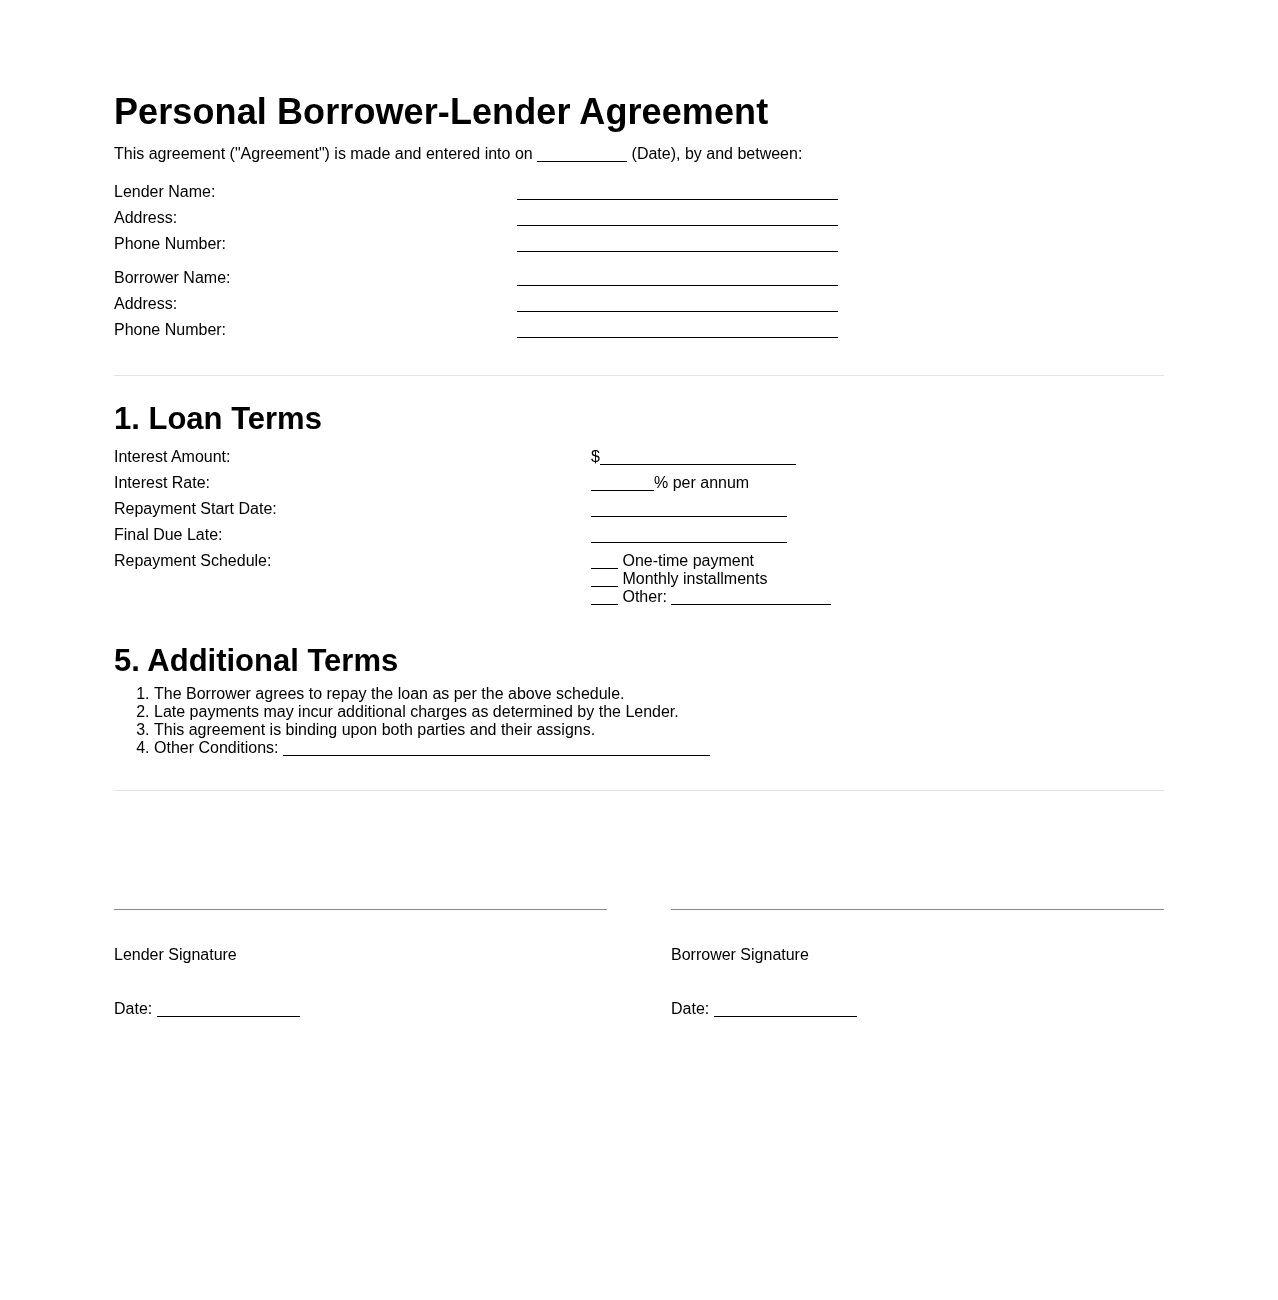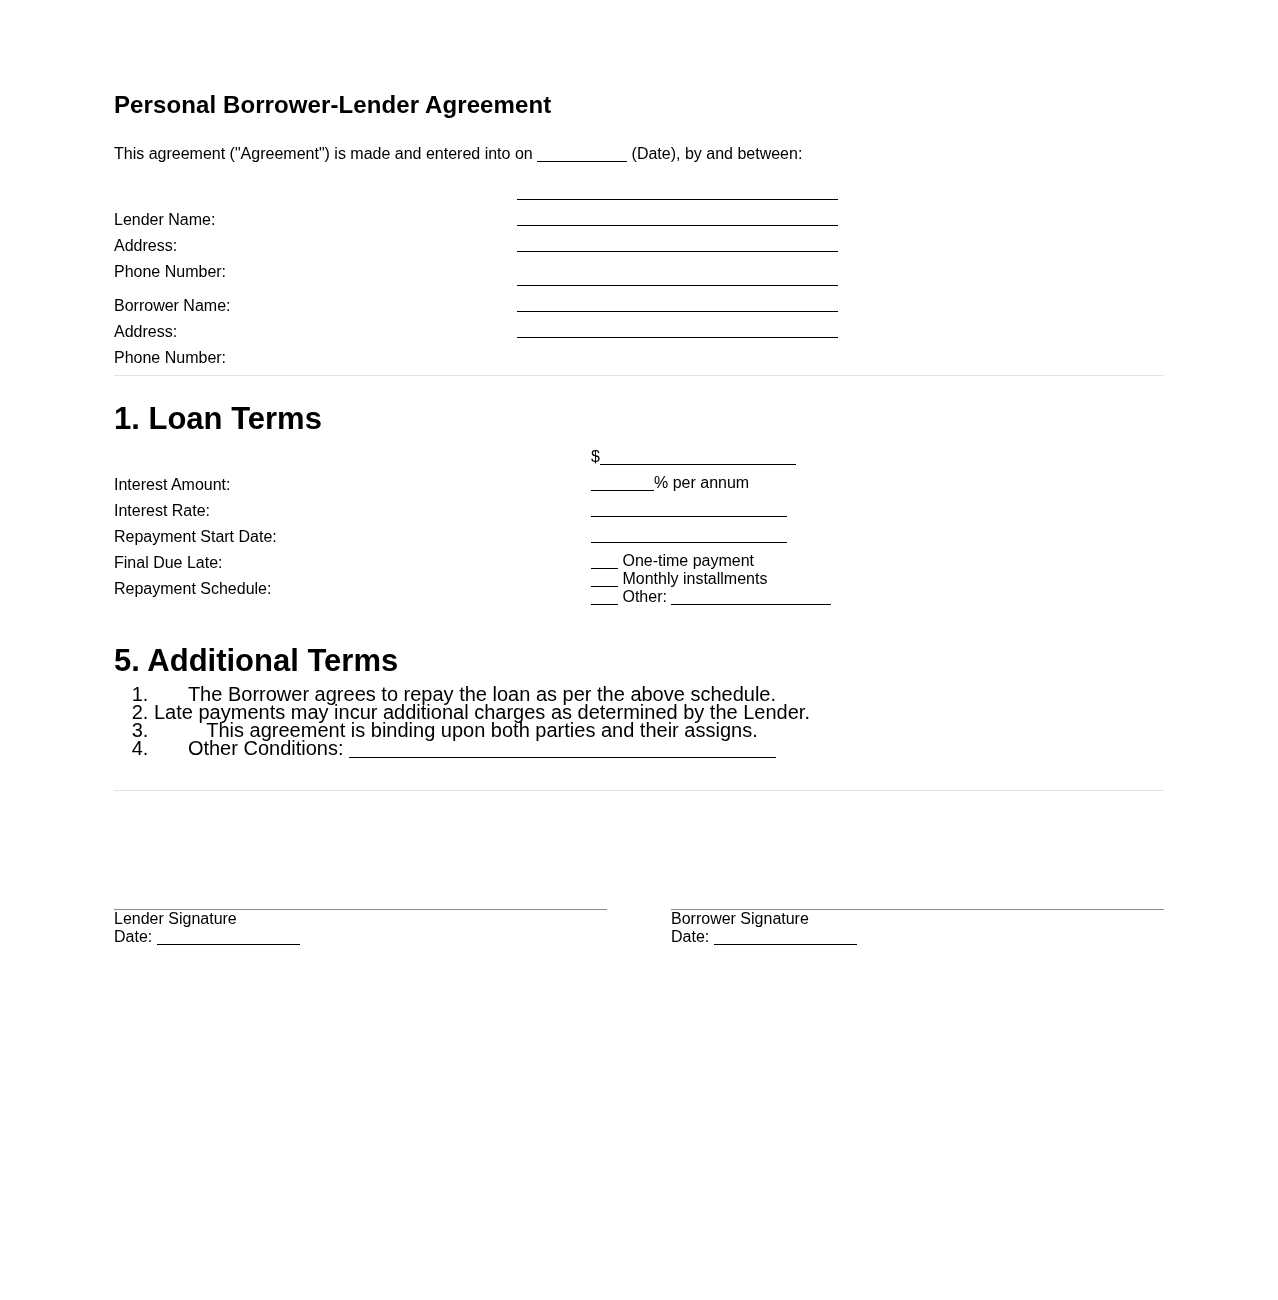--- a/index.html
+++ b/index.html
@@ -19,21 +19,21 @@
       position: absolute;
       left: 114px;
       top: 0;
       width: 1050px;
     }
     h1 {
       position: absolute;
       top: 91px;
       left: 0;
       margin: 0;
-      font-size: 24px;
+      font-size: 36px;
       font-weight: bold;
       white-space: nowrap;
       letter-spacing: 0.1px;
     }
     .intro {
       position: absolute;
       top: 145px;
       left: 0;
       font-size: 16px;
       white-space: nowrap;
@@ -42,21 +42,20 @@
       position: absolute;
       left: 0;
       font-size: 16px;
       white-space: nowrap;
       line-height: 18px;
     }
     .row .label {
       position: absolute;
       left: 0;
       top: 0;
-      margin-top: 28px;
     }
     .blank-line {
       position: absolute;
       border-bottom: 1px solid #000;
       height: 0;
     }
     .party-line {
       left: 403px;
       width: 321px;
       top: 16px;
@@ -89,41 +88,41 @@
       height: 15px;
       vertical-align: baseline;
       margin-bottom: -3px;
     }
     ol.terms {
       position: absolute;
       left: 0;
       top: 685px;
       margin: 0;
       padding-left: 40px;
-      font-size: 20px;
+      font-size: 16px;
       line-height: 18px;
-      text-align: center;
     }
     ol.terms li {
       white-space: nowrap;
     }
     .sig-block {
       position: absolute;
       top: 909px;
       width: 493px;
       font-size: 16px;
       line-height: 18px;
     }
     .sig-line {
       border-top: 1px solid #8a8a8a;
       height: 0;
       width: 100%;
     }
     .sig-label {
       white-space: nowrap;
+      margin-top: 36px;
     }
   </style>
 </head>
 <body>
 
 <div class="page">
 
   <h1>Personal Borrower-Lender Agreement</h1>
 
   <div class="intro">

